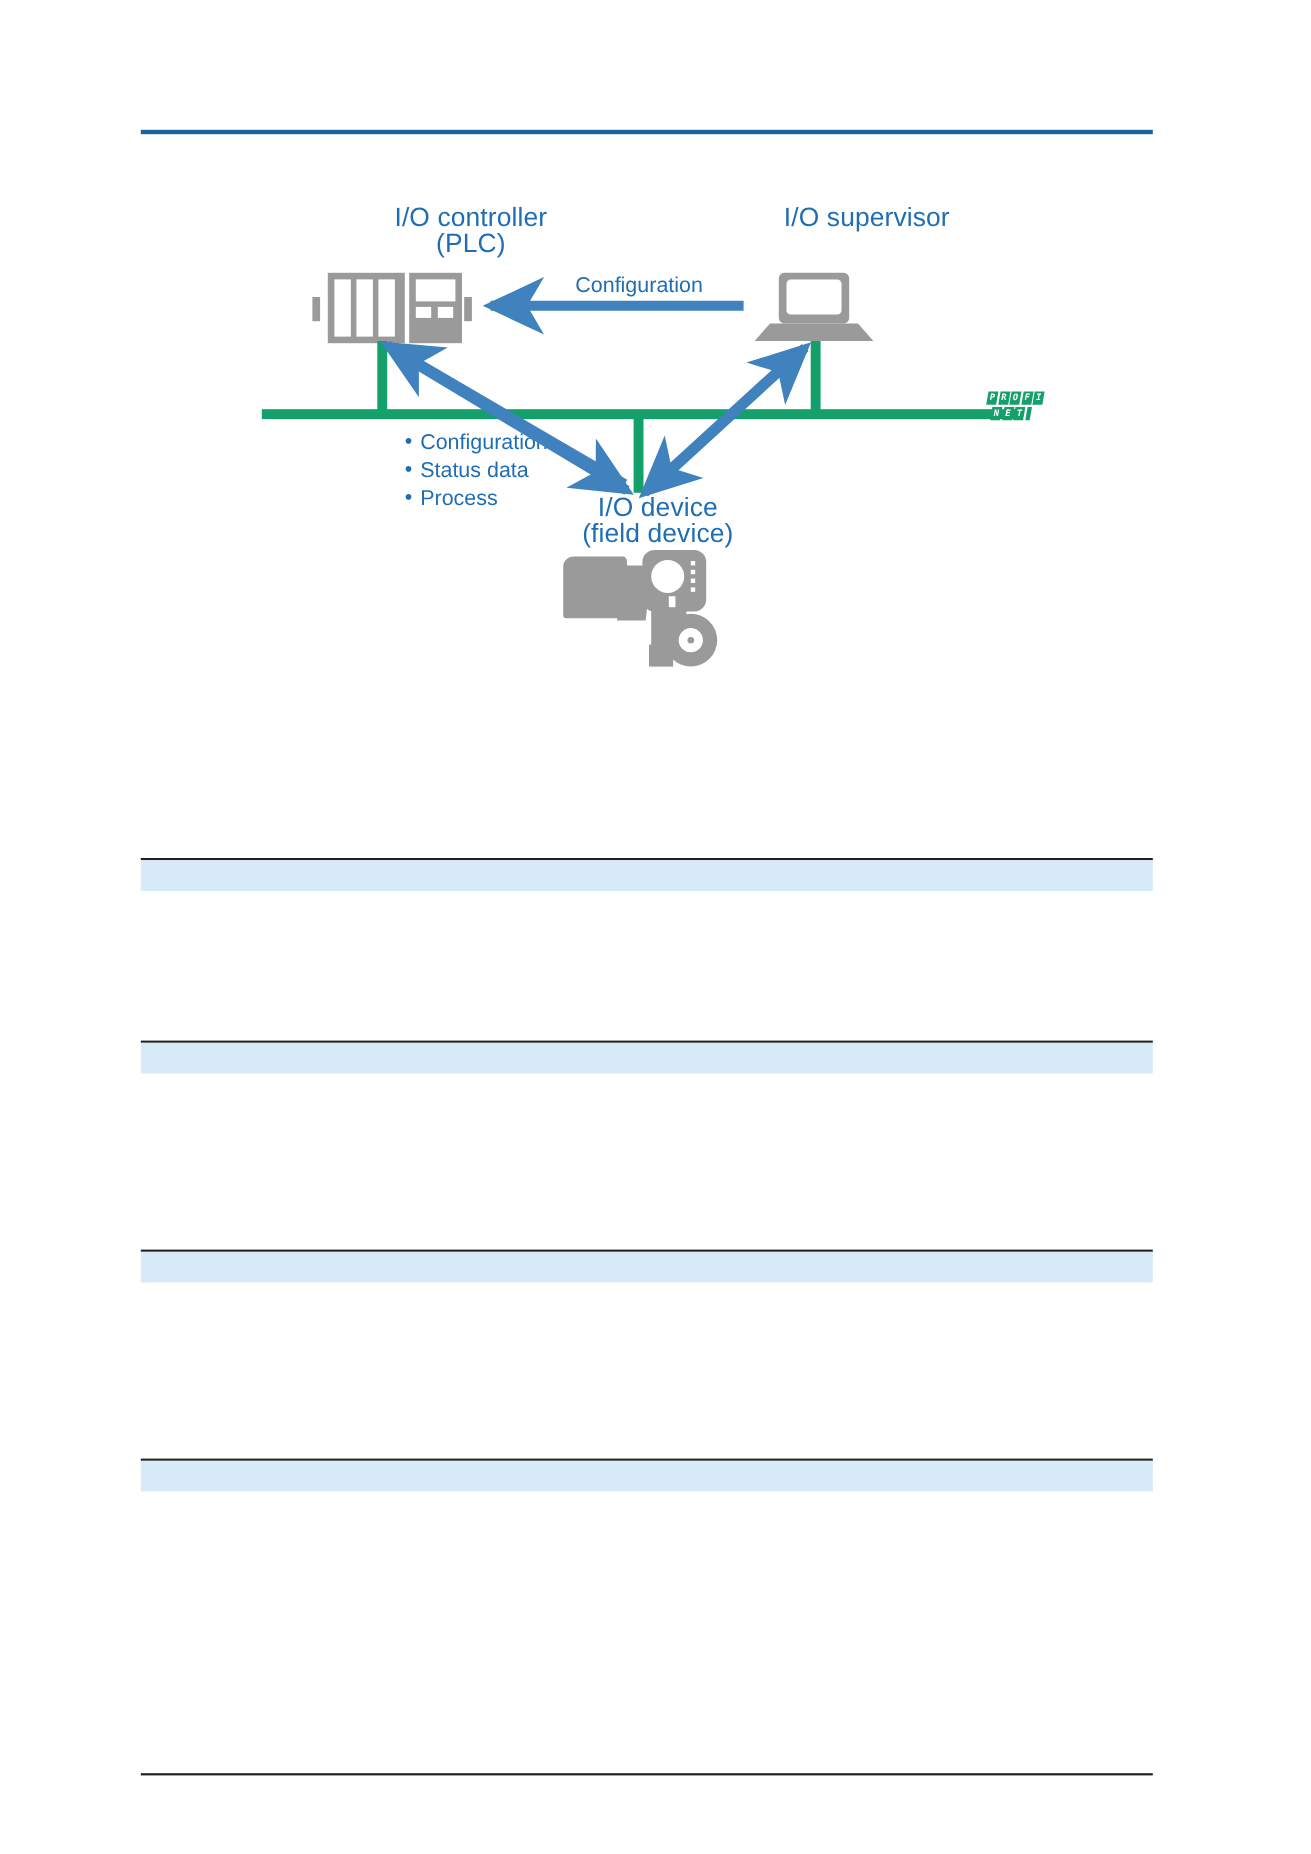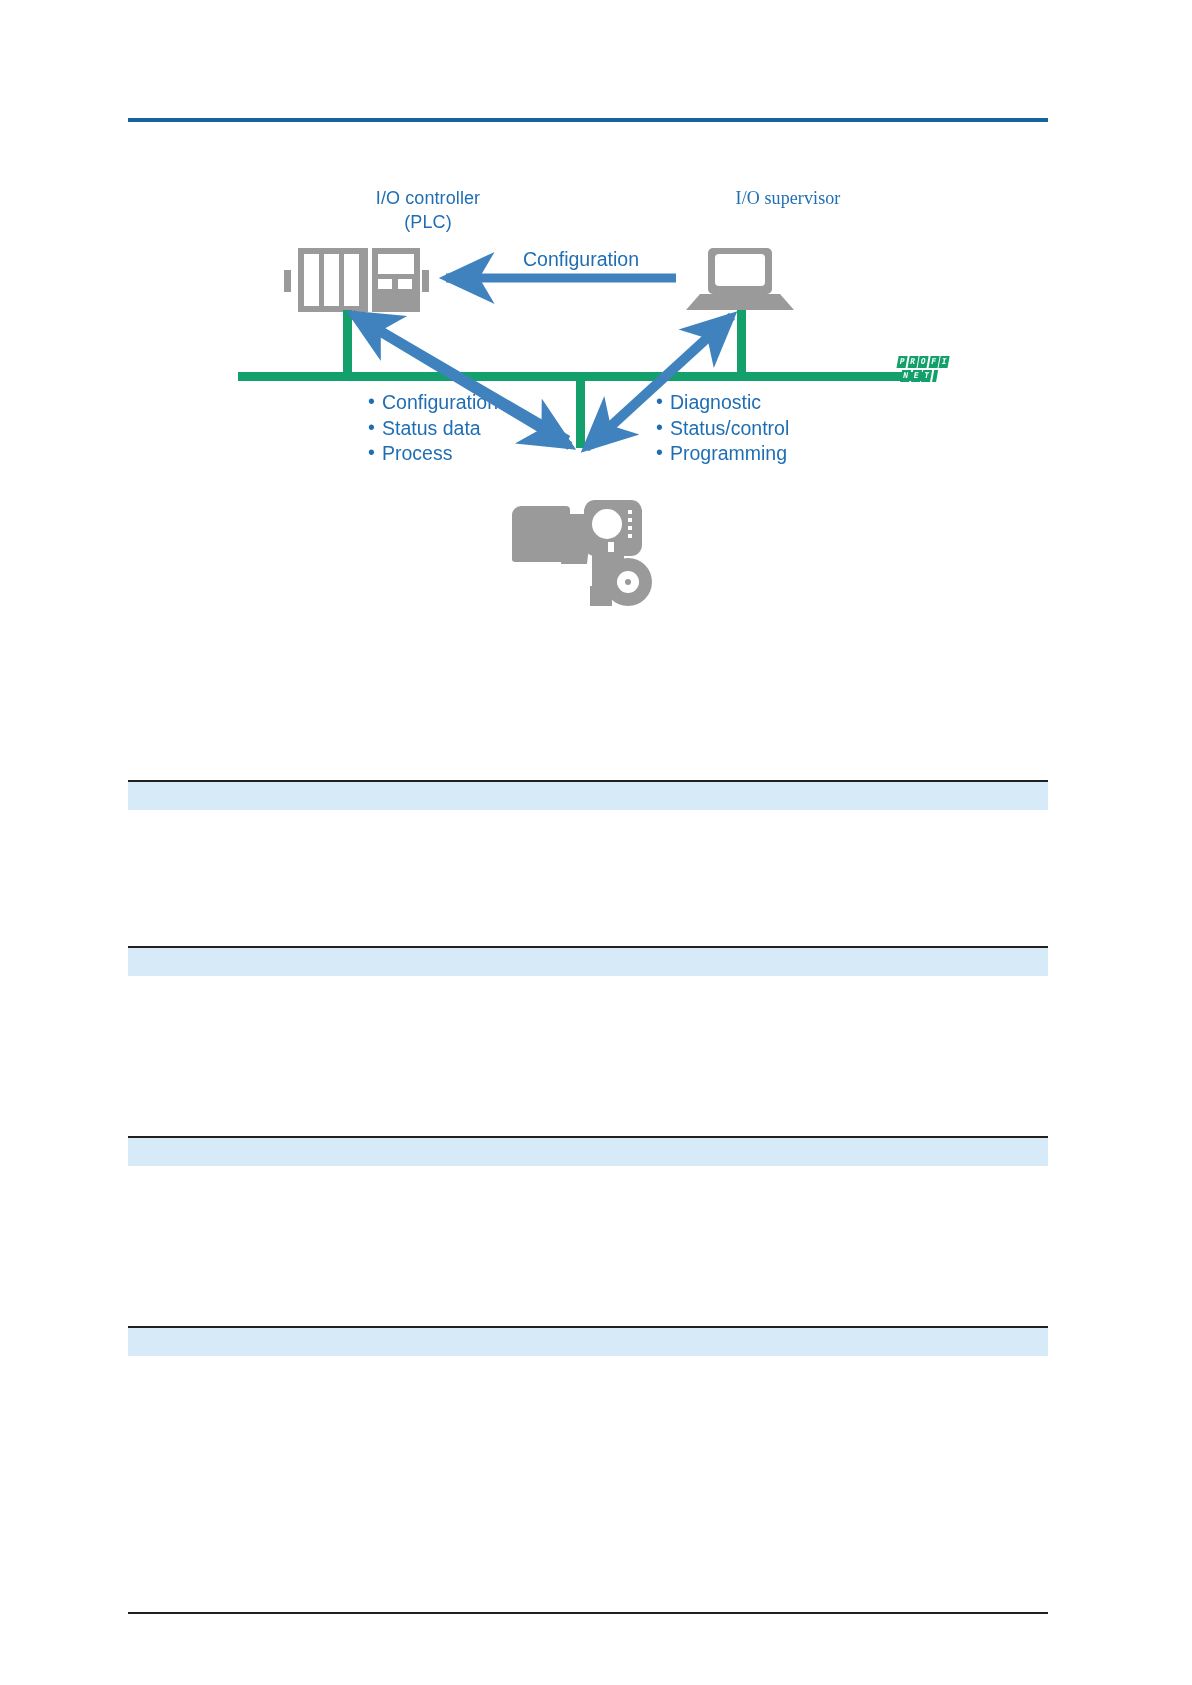--- a/index.html
+++ b/index.html
@@ -35,30 +35,30 @@
     position: absolute;
     left: 128px;
     top: 160px;
     width: 920px;
     height: 480px;
   }
 
   .dlabel {
     position: absolute;
     color: #1f6eb4;
-    font-size: 18px;
+    font-size: 24px;
     line-height: 24px;
     text-align: center;
     white-space: nowrap;
     letter-spacing: 0.1px;
   }
 
   
   .lbl-controller { left: 180px; top: 26px; width: 240px; }
-  .lbl-supervisor { left: 440px; top: 26px; width: 440px; font-family: Liberation Serif, serif; }
+  .lbl-supervisor { left: 440px; top: 26px; width: 440px; }
   .lbl-device     { left: 340px; top: 290px; width: 260px; }
 
   
   .bus-main {
     position: absolute;
     left: 110px;
     top: 212px;
     width: 690px;
     height: 9px;
     background: #14a06a;
@@ -420,28 +420,25 @@
     </div>
 
     <div class="bullets bullets-left">
       <ul>
         <li>Configuration</li>
         <li>Status data</li>
         <li>Process</li>
       </ul>
     </div>
 
-    <div class="bullets bullets-right">
-      <ul>
-        <li>Diagnostic</li>
-        <li>Status/control</li>
-        <li>Programming</li>
-      </ul>
-    </div>
-
+
+    <div class="dlabel lbl-device">
+      <div>I/O device</div>
+      <div>(field device)</div>
+    </div>
 
     <div class="fdev">
       <div class="fd-body"></div>
       <div class="fd-neck"></div>
       <div class="fd-head">
         <div class="fd-dial"></div>
         <div class="fd-dot-col">
           <div class="fd-dot"></div>
           <div class="fd-dot"></div>
           <div class="fd-dot"></div>

